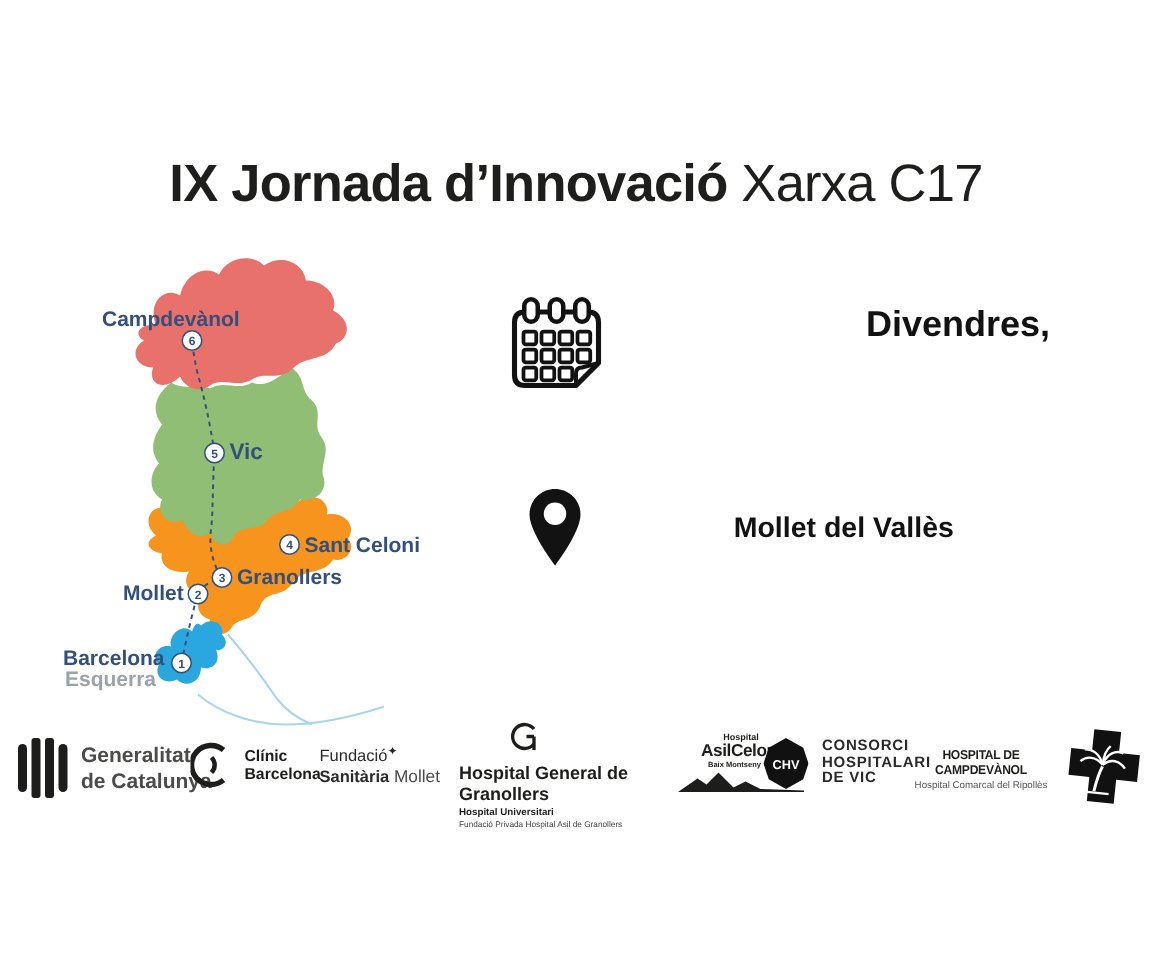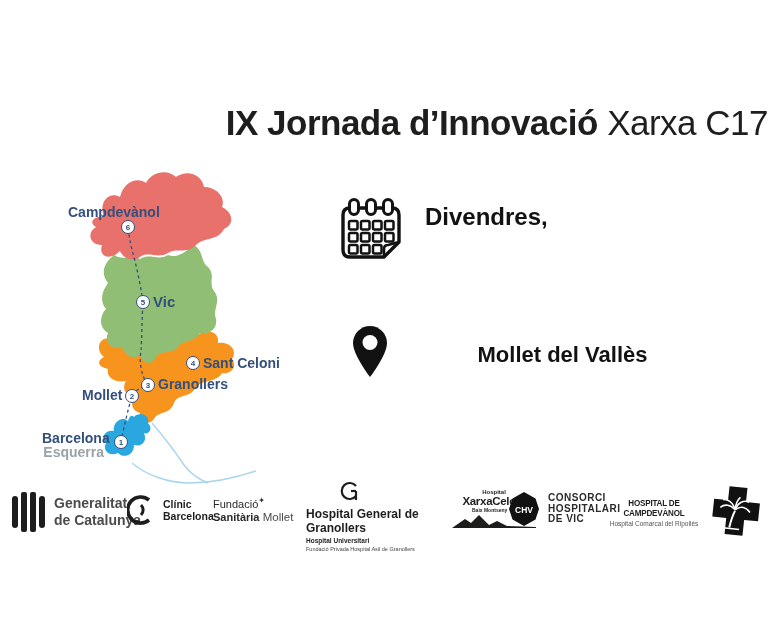--- a/index.html
+++ b/index.html
@@ -1,41 +1,41 @@
 <!DOCTYPE html>
 <html><head>
 <meta charset="utf-8">
 <style>
   * { margin:0; padding:0; box-sizing:border-box; }
   body { font-family:"Liberation Sans", sans-serif; background:#fff; }
   .page { position:relative; width:768px; height:644px; background:#ffffff; overflow:hidden; }
 
-  .title { position:absolute; top:103px; left:0; width:768px; text-align:right;
+  .title { position:absolute; top:103px; left:0; width:768px; text-align:center;
            font-size:35px; color:#1e1e1c; letter-spacing:-0.5px; }
   .title .t-bold { font-weight:700; }
   .title .t-reg  { font-weight:400; }
 
   .map { position:absolute; left:40px; top:165px; width:240px; height:320px; }
   .map svg { position:absolute; left:0; top:0; }
 
   .lbl { position:absolute; font-weight:700; color:#33507d; font-size:14px; white-space:nowrap; }
   .lbl.right { text-align:right; }
   .lbl.gray { color:#9aa2aa; }
 
   .marker { position:absolute; width:14px; height:14px; background:#fff;
             border:1.5px solid #33507d; border-radius:50%;
             display:flex; align-items:center; justify-content:center;
             font-size:8px; font-weight:700; color:#33507d; }
 
   .cal-icon { position:absolute; left:340px; top:198px; }
-  .date-block { position:absolute; left:425px; top:198px; width:275px; text-align:left;
+  .date-block { position:absolute; left:425px; top:198px; width:275px; text-align:right;
                 font-size:24px; font-weight:700; color:#121212; line-height:37px; }
   .pin-icon { position:absolute; left:352px; top:325px; }
   .venue { position:absolute; left:425px; top:342px; width:275px; text-align:center;
-           font-size:22px; font-weight:700; color:#121212; }
+           font-size:19px; font-weight:700; color:#121212; }
 
   .logo { position:absolute; color:#3c3c3b; }
   .lg-generalitat { left:12px; top:492px; display:flex; align-items:center; gap:8px; }
   .lg-generalitat .tx { font-size:14px; font-weight:700; line-height:17px; color:#4b4b4a; }
   .lg-clinic { left:127px; top:494px; display:flex; align-items:center; gap:10px; }
   .lg-clinic .tx { font-size:10.5px; font-weight:700; line-height:12px; color:#1d1d1b; }
   .lg-fundacio { left:213px; top:494px; font-size:11px; line-height:13px; color:#2a2a2a; }
   .lg-fundacio .star { font-size:8px; vertical-align:super; }
   .lg-fundacio .b { font-weight:700; font-size:11px; }
   .lg-fundacio .lt { font-weight:400; font-size:11.5px; color:#4a4a4a; }
@@ -197,21 +197,21 @@
       <line x1="11" y1="10" x2="16" y2="10" stroke="#1d1d1b" stroke-width="2.2"></line>
     </svg>
     <div class="l1">Hospital General de Granollers</div>
     <div class="l2">Hospital Universitari</div>
     <div class="l3">Fundació Privada Hospital Asil de Granollers</div>
   </div>
 
   <div class="logo lg-santceloni">
     <div class="l1">Hospital</div>
     <div class="l2">
-      <span class="sa">Xarxa</span><span class="ce">Celoni</span>
+      <span class="sa">Asil</span><span class="ce">Celoni</span>
     </div>
     <div class="l3">Baix Montseny</div>
     <svg width="84" height="16" viewBox="0 0 84 16">
       <path d="M0,15 L13,6 L19,10 L27,2 L37,12 L45,8 L55,13 L84,14 L84,15 Z" fill="#1d1d1b"></path>
     </svg>
   </div>
 
   <div class="logo lg-chv">
     <svg width="30" height="34" viewBox="0 0 30 34">
       <polygon points="15,0 26.5,6.5 30,17 26.5,27.5 15,34 3.5,27.5 0,17 3.5,6.5" fill="#111"></polygon>

